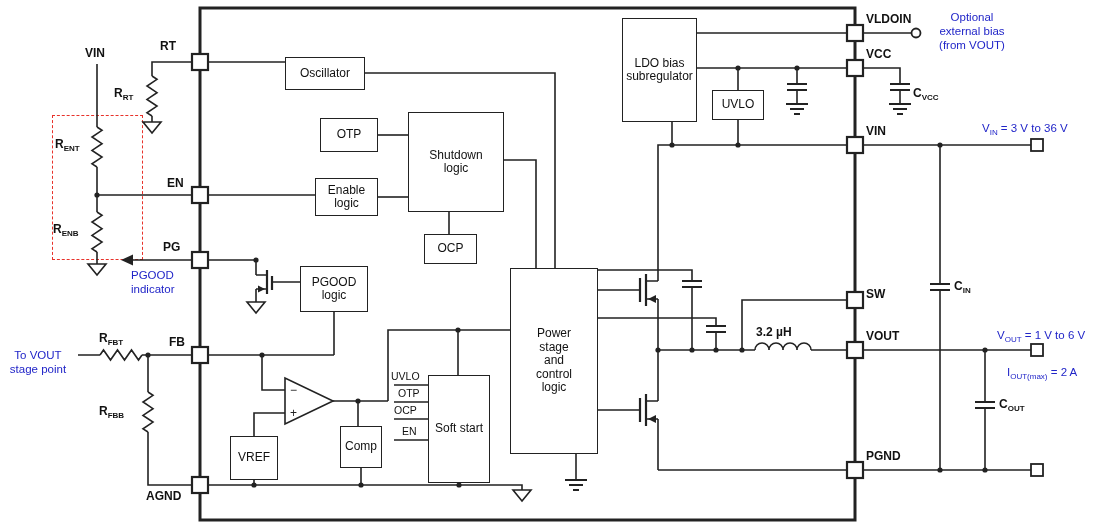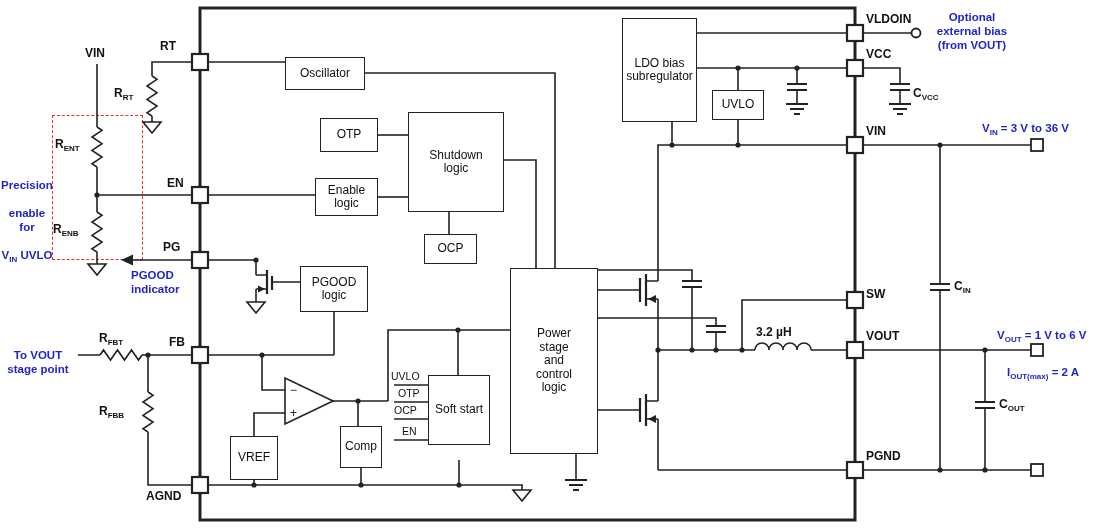--- a/index.html
+++ b/index.html
@@ -5,21 +5,21 @@
   html,body{margin:0;padding:0;background:#fff;}
   .stage{position:relative;width:1100px;height:530px;background:#fff;
          font-family:"Liberation Sans",sans-serif;overflow:hidden;}
   .stage svg{position:absolute;left:0;top:0;z-index:1;}
   .block{position:absolute;z-index:2;background:#fff;border:1.6px solid #222;
          box-sizing:border-box;display:flex;align-items:center;justify-content:center;
          text-align:center;font-size:12px;line-height:13.5px;color:#111;}
   .block span{white-space:pre-line;}
   .lbl{position:absolute;z-index:3;font-size:12px;color:#111;white-space:nowrap;font-weight:bold;}
   .sig{position:absolute;z-index:3;font-size:10.5px;color:#111;white-space:nowrap;}
-  .note{position:absolute;z-index:3;font-size:11.5px;line-height:14px;color:#2125c8;white-space:pre-line;font-weight:bold;}
+  .note{position:absolute;z-index:3;font-size:11.5px;line-height:14px;color:#2125c8;white-space:pre-line;}
   .center{text-align:center;}
   sub{font-size:8px;line-height:0;}
   .enbox{position:absolute;z-index:1;border:1.6px dashed #e8312a;box-sizing:border-box;
          left:52px;top:115px;width:91px;height:145px;}
 </style>
 </head>
 <body>
 
 <div class="stage">
 
@@ -206,21 +206,21 @@
   <div class="block" style="left:712px;top:90px;width:52px;height:30px">
       <span>UVLO</span>
     </div>
   <div class="block" style="left:510px;top:268px;width:88px;height:186px">
       <span>Power
 stage
 and
 control
 logic</span>
     </div>
-  <div class="block" style="left:428px;top:375px;width:62px;height:70px">
+  <div class="block" style="left:428px;top:375px;width:62px;height:108px">
       <span>Soft start</span>
     </div>
   <div class="block" style="left:340px;top:426px;width:42px;height:42px">
       <span>Comp</span>
     </div>
   <div class="block" style="left:230px;top:436px;width:48px;height:44px">
       <span>VREF</span>
     </div>
 
   <div class="lbl" style="left:160px;top:39px">RT</div>
@@ -247,25 +247,20 @@
   <div class="lbl" style="left:756px;top:325px">3.2 µH</div>
 
   <div class="sig" style="left:391px;top:370px">UVLO</div>
   <div class="sig" style="left:398px;top:387px">OTP</div>
   <div class="sig" style="left:394px;top:404px">OCP</div>
   <div class="sig" style="left:402px;top:425px">EN</div>
 
   <div class="note center" style="left:926px;top:10px;width:92px">Optional
 external bias
 (from VOUT)</div>
-  <div class="note center" style="left:0px;top:164px;width:54px">
-    <span>Precision</span><br>
-    <span>enable for</span><br>
-    <span>V</span><sub>IN</sub><span> UVLO</span>
-  </div>
   <div class="note" style="left:131px;top:268px">PGOOD
 indicator</div>
   <div class="note center" style="left:2px;top:348px;width:72px">To VOUT
 stage point</div>
   <div class="note" style="left:982px;top:121px"><span>V</span><sub>IN</sub><span> = 3 V to 36 V</span></div>
   <div class="note" style="left:997px;top:328px"><span>V</span><sub>OUT</sub><span> = 1 V to 6 V</span></div>
   <div class="note" style="left:1007px;top:365px"><span>I</span><sub>OUT(max)</sub><span> = 2 A</span></div>
 
 </div>
 

